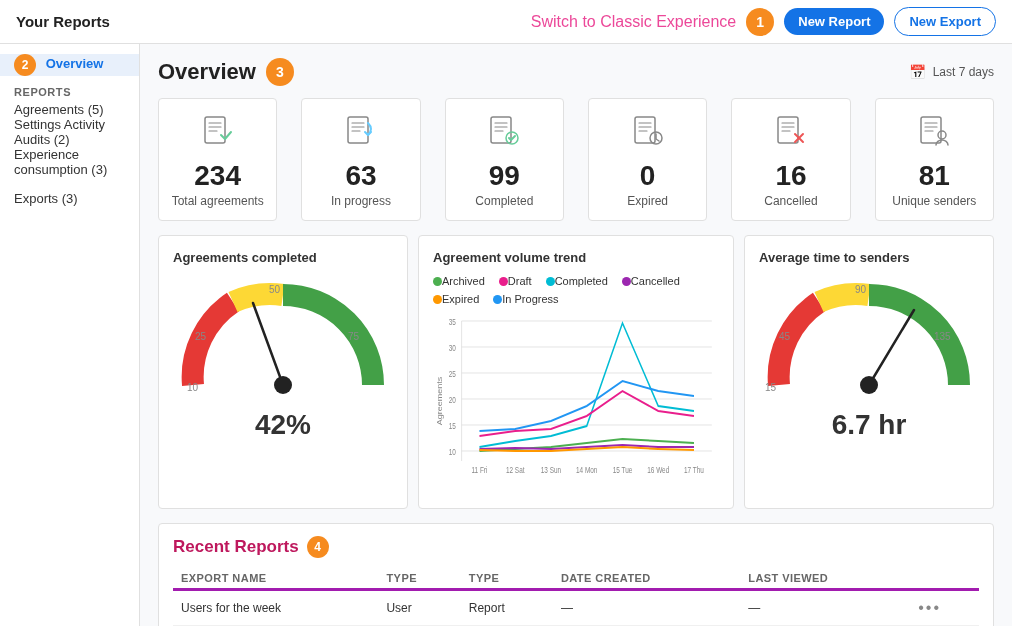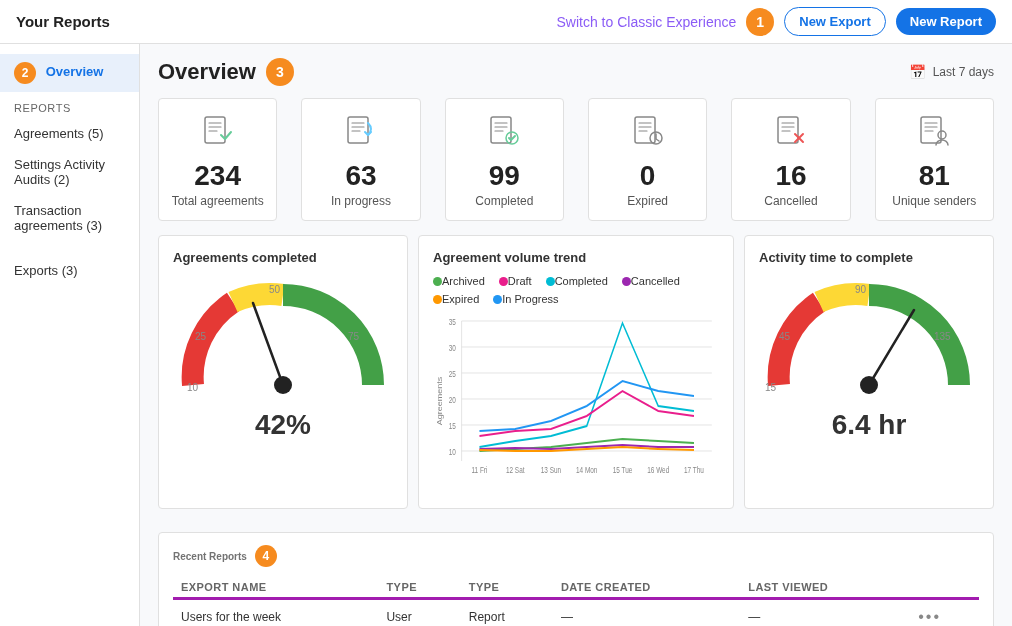--- a/index.html
+++ b/index.html
@@ -4,66 +4,66 @@
   <style>
     * { box-sizing: border-box; margin: 0; padding: 0; }
     body { font-family: 'Segoe UI', Arial, sans-serif; font-size: 13px; background: #f5f5f5; color: #333; }
 
     .app-container { display: flex; flex-direction: column; height: 626px; width: 1012px; overflow: hidden; }
 
     
     .top-bar { display: flex; align-items: center; justify-content: space-between; padding: 6px 16px; background: #fff; border-bottom: 1px solid #e0e0e0; min-height: 44px; }
     .top-bar-left { font-weight: 700; font-size: 15px; color: #222; }
     .top-bar-right { display: flex; align-items: center; gap: 10px; }
-    .switch-link { color: #8b5cf6; font-size: 14px; cursor: pointer; text-decoration: none; }
+    .switch-link { color: #ec4899; font-size: 16px; cursor: pointer; text-decoration: none; }
     .circle-badge { width: 28px; height: 28px; background: #f68b1f; border-radius: 50%; color: #fff; font-weight: 700; font-size: 14px; display: flex; align-items: center; justify-content: center; }
     .btn { padding: 6px 14px; border-radius: 16px; font-size: 13px; font-weight: 600; cursor: pointer; border: none; }
     .btn-outline { background: #fff; border: 1.5px solid #1473e6; color: #1473e6; }
     .btn-primary { background: #1473e6; color: #fff; }
 
     
     .main-layout { display: flex; flex: 1; overflow: hidden; }
 
     
     .sidebar { width: 140px; background: #fff; border-right: 1px solid #e0e0e0; padding: 10px 0; flex-shrink: 0; }
-    .sidebar-item { padding: 8px 14px; font-size: 13px; cursor: pointer; color: #333; }
+    .sidebar-item { padding: 0 14px; font-size: 13px; cursor: pointer; color: #333; }
     .sidebar-item.active { background: #e8f0fb; color: #1473e6; font-weight: 600; }
-    .sidebar-section-label { padding: 10px 14px 4px; font-size: 11px; font-weight: 400; color: #666; letter-spacing: 0.05em; }
+    .sidebar-section-label { padding: 10px 14px 4px; font-size: 11px; font-weight: 700; color: #666; letter-spacing: 0.05em; }
     .sidebar-item-circle { width: 22px; height: 22px; background: #f68b1f; border-radius: 50%; color: #fff; font-weight: 700; font-size: 12px; display: inline-flex; align-items: center; justify-content: center; margin-right: 6px; vertical-align: middle; }
 
     
     .content { flex: 1; overflow-y: auto; padding: 14px 18px; background: #f8f9fb; }
 
     
     .content-header { display: flex; align-items: center; justify-content: space-between; margin-bottom: 12px; }
     .content-title { font-size: 22px; font-weight: 600; color: #222; }
     .date-range { display: flex; align-items: center; gap: 6px; color: #555; font-size: 12px; }
 
     
     .stat-cards { display: flex; gap: 24px; margin-bottom: 14px; }
     .stat-card { flex: 1; background: #fff; border: 1px solid #e0e0e0; border-radius: 4px; padding: 14px 10px 12px; display: flex; flex-direction: column; align-items: center; text-align: center; }
     .stat-icon { font-size: 28px; color: #555; margin-bottom: 6px; line-height: 1; }
     .stat-number { font-size: 28px; font-weight: 700; color: #222; line-height: 1; margin-bottom: 4px; }
     .stat-label { font-size: 12px; color: #555; }
 
     
-    .chart-row { display: flex; gap: 10px; margin-bottom: 23px; }
+    .chart-row { display: flex; gap: 10px; margin-bottom: 14px; }
     .chart-panel { background: #fff; border: 1px solid #e0e0e0; border-radius: 4px; padding: 14px; }
     .chart-panel-title { font-size: 13px; font-weight: 600; color: #333; margin-bottom: 10px; }
     .gauge-panel { flex: 1; }
     .line-panel { flex: 1.6; }
 
     
     .gauge-container { display: flex; flex-direction: column; align-items: center; position: relative; }
     .gauge-value { font-size: 28px; font-weight: 600; color: #333; margin-top: 4px; }
 
     
     .recent-reports { background: #fff; border: 1px solid #e0e0e0; border-radius: 4px; padding: 12px 14px; }
     .recent-header { display: flex; align-items: center; gap: 8px; margin-bottom: 10px; }
-    .recent-title { font-size: 10px; font-weight: 600; color: #737373; }
+    .recent-title { font-size: 17px; font-weight: 600; color: #be185d; }
     .recent-circle { width: 22px; height: 22px; background: #f68b1f; border-radius: 50%; color: #fff; font-weight: 700; font-size: 12px; display: inline-flex; align-items: center; justify-content: center; }
     .table { width: 100%; border-collapse: collapse; }
     .table th { font-size: 11px; font-weight: 700; color: #666; text-align: left; padding: 4px 8px; letter-spacing: 0.04em; border-bottom: 3px solid #a21caf; }
     .table td { font-size: 12px; color: #333; padding: 8px 8px; border-bottom: 1px solid #f0f0f0; }
     .dots-menu { color: #888; font-size: 16px; letter-spacing: 2px; }
     .legend { display: flex; flex-wrap: wrap; gap: 6px 14px; margin-bottom: 6px; font-size: 11px; }
     .legend-item { display: flex; align-items: center; gap: 0; }
     .legend-dot { width: 9px; height: 9px; border-radius: 50%; flex-shrink: 0; }
 
     .calendar-icon { font-size: 14px; color: #555; }
@@ -71,41 +71,41 @@
 </head>
 <body>
 
 <div class="app-container">
 
   <div class="top-bar">
     <span class="top-bar-left">Your Reports</span>
     <div class="top-bar-right">
       <a class="switch-link">Switch to Classic Experience</a>
       <span class="circle-badge">1</span>
+      <button class="btn btn-primary">New Report</button>
       <button class="btn btn-outline">New Export</button>
-      <button class="btn btn-primary">New Report</button>
     </div>
   </div>
 
   <div class="main-layout">
 
     <div class="sidebar">
       <div class="sidebar-item active">
         <span class="sidebar-item-circle">2</span>
         <span>Overview</span>
       </div>
       <div class="sidebar-section-label">REPORTS</div>
       <div class="sidebar-item">
         <span>Agreements </span><span>(5)</span>
       </div>
       <div class="sidebar-item">
         <span>Settings Activity Audits </span><span>(2)</span>
       </div>
       <div class="sidebar-item">
-        <span>Transaction agreements </span><span>(3)</span>
+        <span>Experience consumption </span><span>(3)</span>
       </div>
       <div style="height:14px;"></div>
       <div class="sidebar-item">Exports (3)</div>
     </div>
 
     <div class="content">
 
       <div class="content-header">
         <div style="display:flex;align-items:center;gap:10px;">
           <span class="content-title">Overview</span>
@@ -283,37 +283,37 @@
 
             <polyline points="65,140 115,138 165,136 215,132 265,128 315,130 365,132" fill="none" stroke="#4caf50" stroke-width="2"></polyline>
 
             <polyline points="65,138 115,137 165,138 215,136 265,134 315,136 365,136" fill="none" stroke="#9c27b0" stroke-width="2"></polyline>
 
             <polyline points="65,139 115,140 165,140 215,138 265,136 315,138 365,139" fill="none" stroke="#ff9800" stroke-width="2"></polyline>
           </svg>
         </div>
 
         <div class="chart-panel gauge-panel">
-          <div class="chart-panel-title">Activity time to complete</div>
+          <div class="chart-panel-title">Average time to senders</div>
           <div class="gauge-container">
             <svg width="220" height="130" viewBox="0 0 220 130">
 
               <path d="M 20 110 A 90 90 0 0 1 60 27" fill="none" stroke="#e53935" stroke-width="22" stroke-linecap="butt"></path>
               <path d="M 60 27 A 90 90 0 0 1 110 20" fill="none" stroke="#fdd835" stroke-width="22" stroke-linecap="butt"></path>
               <path d="M 110 20 A 90 90 0 0 1 200 110" fill="none" stroke="#43a047" stroke-width="22" stroke-linecap="butt"></path>
 
               <text x="6" y="116" font-size="10" fill="#888">15</text>
               <text x="20" y="65" font-size="10" fill="#888">45</text>
               <text x="96" y="18" font-size="10" fill="#888">90</text>
               <text x="175" y="65" font-size="10" fill="#888">135</text>
 
               <line x1="110" y1="110" x2="155" y2="35" stroke="#222" stroke-width="2.5" stroke-linecap="round"></line>
               <circle cx="110" cy="110" r="9" fill="#222"></circle>
             </svg>
-            <div class="gauge-value">6.4 hr</div>
+            <div class="gauge-value">6.7 hr</div>
           </div>
         </div>
       </div>
 
       <div class="recent-reports">
         <div class="recent-header">
           <span class="recent-title">Recent Reports</span>
           <span class="recent-circle">4</span>
         </div>
         <table class="table">

